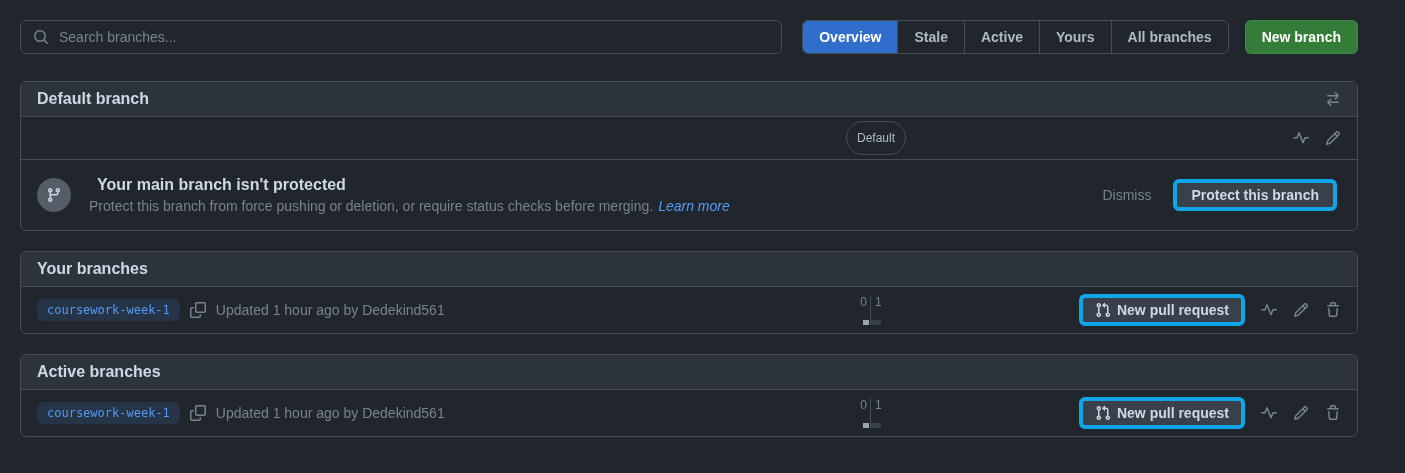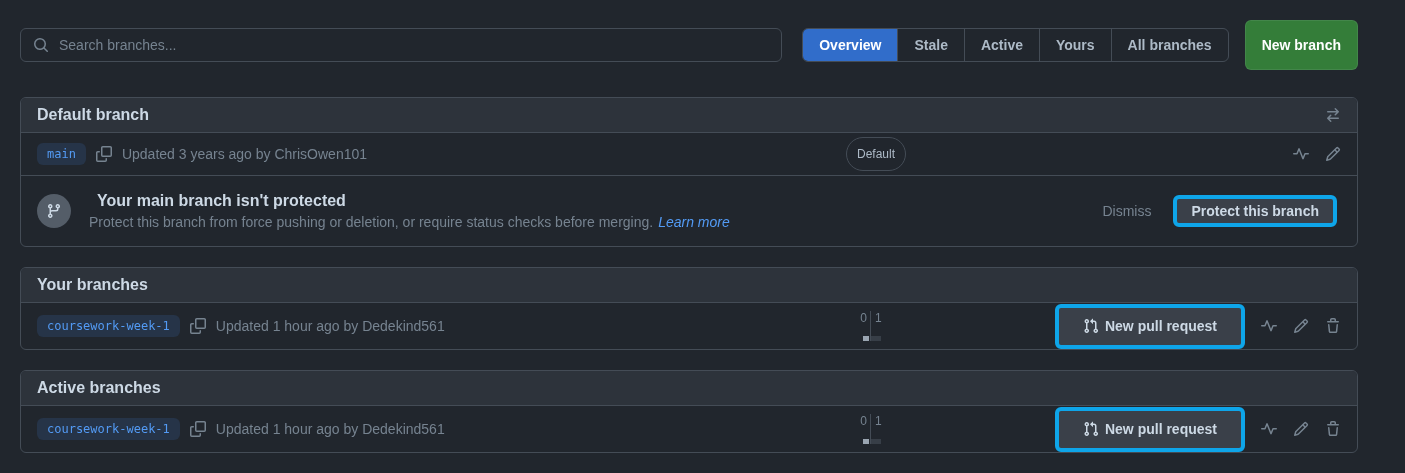--- a/index.html
+++ b/index.html
@@ -40,21 +40,21 @@
   }
   .tab:first-child { border-left: none; }
   .tab.selected { background: #316dca; color: #ffffff; }
 
   .btn {
     display: inline-flex; align-items: center; justify-content: center;
     border-radius: 6px; font-size: 14px; font-weight: 700; cursor: pointer;
     font-family: "Liberation Sans", sans-serif;
   }
   .btn-primary {
-    height: 50px; padding: 0 16px; margin-left: 16px;
+    height: 34px; padding: 0 16px; margin-left: 16px;
     background: #347d39; border: 1px solid rgba(205,217,229,0.1); color: #ffffff;
   }
   .btn-secondary {
     height: 32px; padding: 0 14px;
     background: #3a4049; border: 4px solid #0ea5e9; color: #cdd9e5;
   }
 
   
   .panel {
     width: 1338px; border: 1px solid #444c56; border-radius: 6px;
@@ -95,21 +95,21 @@
 
   .counts { position: absolute; left: 825px; top: 8px; height: 30px; width: 50px; }
   .counts .num { position: absolute; top: 0; font-size: 12px; color: #768390; }
   .counts .num.behind { right: 29px; }
   .counts .num.ahead { left: 29px; }
   .counts .sep { position: absolute; left: 24px; top: 0; bottom: 0; width: 1px; background: #444c56; }
   .counts .marker { position: absolute; left: 17px; bottom: 0; width: 6px; height: 5px; background: #9aa5b1; }
   .counts .track { position: absolute; left: 25px; bottom: 0; width: 10px; height: 5px; background: #373e47; }
 
   .row-right { margin-left: auto; display: flex; align-items: center; gap: 16px; }
-  .pr-btn { height: 45px; padding: 0 24px; gap: 6px; font-size: 14px; text-align: right; }
+  .pr-btn { height: 32px; padding: 0 12px; gap: 6px; font-size: 14px; text-align: right; }
 
   
   .notice {
     display: flex; align-items: center; gap: 18px;
     border-top: 1px solid #444c56; padding: 16px;
   }
   .notice-avatar {
     width: 34px; height: 34px; border-radius: 50%at; border-radius: 50%;
     background: #545d68; color: #cdd9e5;
     display: inline-flex; align-items: center; justify-content: center; flex: 0 0 auto;
@@ -184,31 +184,20 @@
         <button class="icon-btn" title="">
           <span>
               <svg width="16" height="16">
                 <use href="#i-arrow-switch"></use>
               </svg>
             </span>
         </button>
       </header>
 
       <div class="branch-row" style="border-bottom:0;">
-        <div class="row-left">
-          <a class="branch-pill">main</a>
-          <button class="icon-btn">
-            <span>
-                <svg width="16" height="16">
-                  <use href="#i-copy"></use>
-                </svg>
-              </span>
-          </button>
-          <span class="updated">Updated 3 years ago by ChrisOwen101</span>
-        </div>
         <div class="row-mid">
           <span class="badge">Default</span>
         </div>
         <div class="row-right">
           <button class="icon-btn">
             <span>
                 <svg width="16" height="16">
                   <use href="#i-pulse"></use>
                 </svg>
               </span>

